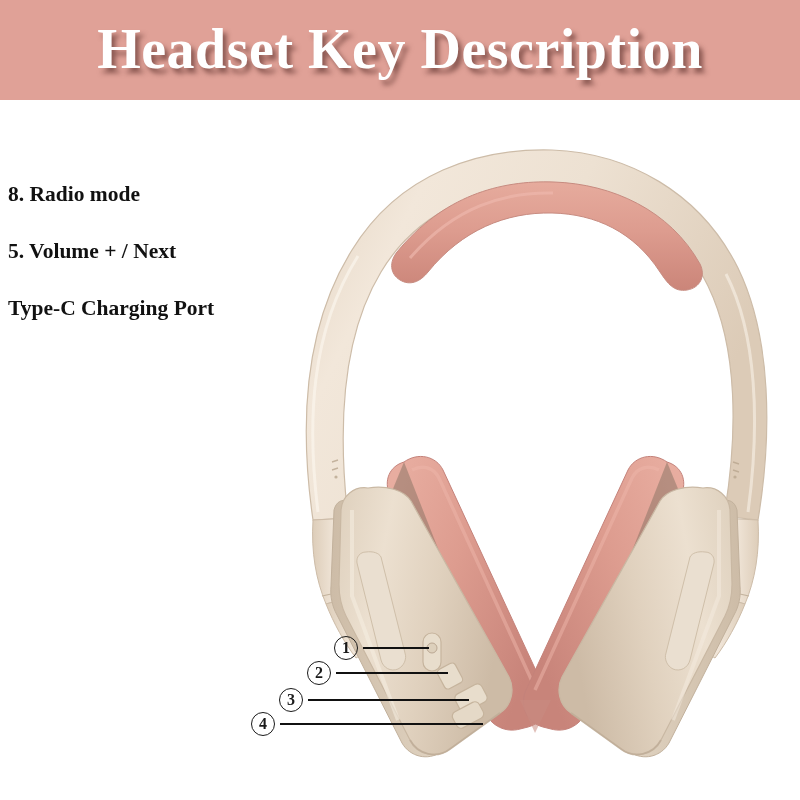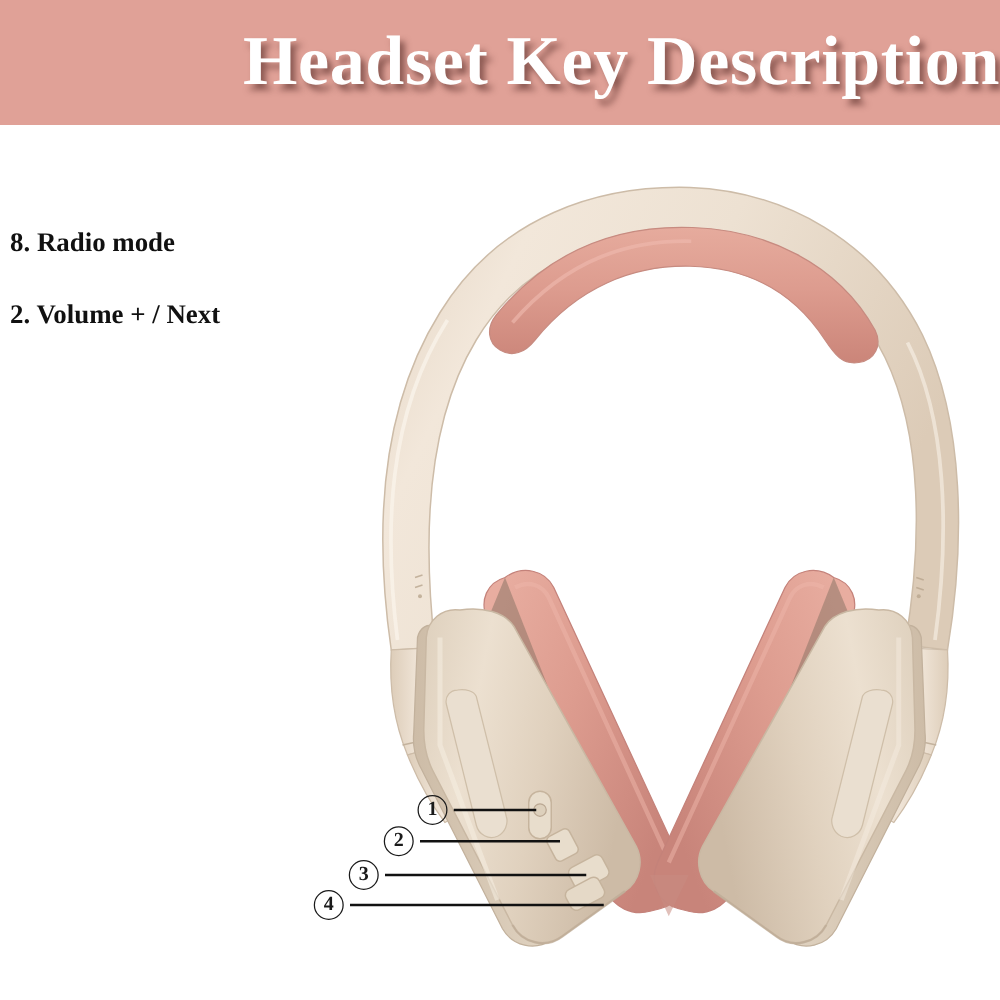--- a/index.html
+++ b/index.html
@@ -12,21 +12,21 @@
   }
   #page{position:relative;width:800px;height:800px;overflow:hidden;background:#fff;}
 
   
   .header-banner{
     position:absolute;left:0;top:0;width:800px;height:100px;
     background:#e0a197;
   }
   .header-title{
     position:absolute;left:0;top:14px;width:800px;
-    text-align:right;
+    text-align:center;
     font-family:"Liberation Serif", serif;
     font-weight:700;
     font-size:56px;
     line-height:70px;
     letter-spacing:0.5px;
     color:#ffffff;
     text-shadow:4px 5px 5px rgba(70,30,25,.55);
     white-space:nowrap;
   }
 
@@ -304,21 +304,22 @@
                C 692 553, 698 551, 705 552 Z" fill="#eadfd0" stroke="#cfbfa9" stroke-width="1"></path>
       <path d="M 719 510 L 719 596 L 673 720" fill="none" stroke="#f6eee2" stroke-width="4" opacity=".45"></path>
       <path d="M 661 740 C 653 755, 634 759, 621 749 L 571 713" fill="none" stroke="#bdab95" stroke-width="2" opacity=".7"></path>
     </g>
 
     <path d="M 520 700 L 535 733 L 551 700 Z" fill="#c98d81" opacity=".55"></path>
   </svg>
 
   <div class="feature-list">
     <div class="feature-item">8. Radio mode</div>
-    <div class="feature-item">2. Volume + / Next</div>
+    <div class="feature-item">5. Volume + / Next</div>
+    <div class="feature-item port">Type-C Charging Port</div>
   </div>
 
   <div class="callout-layer">
 
     <div class="callout">
       <div class="bubble" style="left:334px;top:636px;">1</div>
       <div class="leader" style="left:363px;top:647px;width:66px;"></div>
     </div>
 
     <div class="callout">

